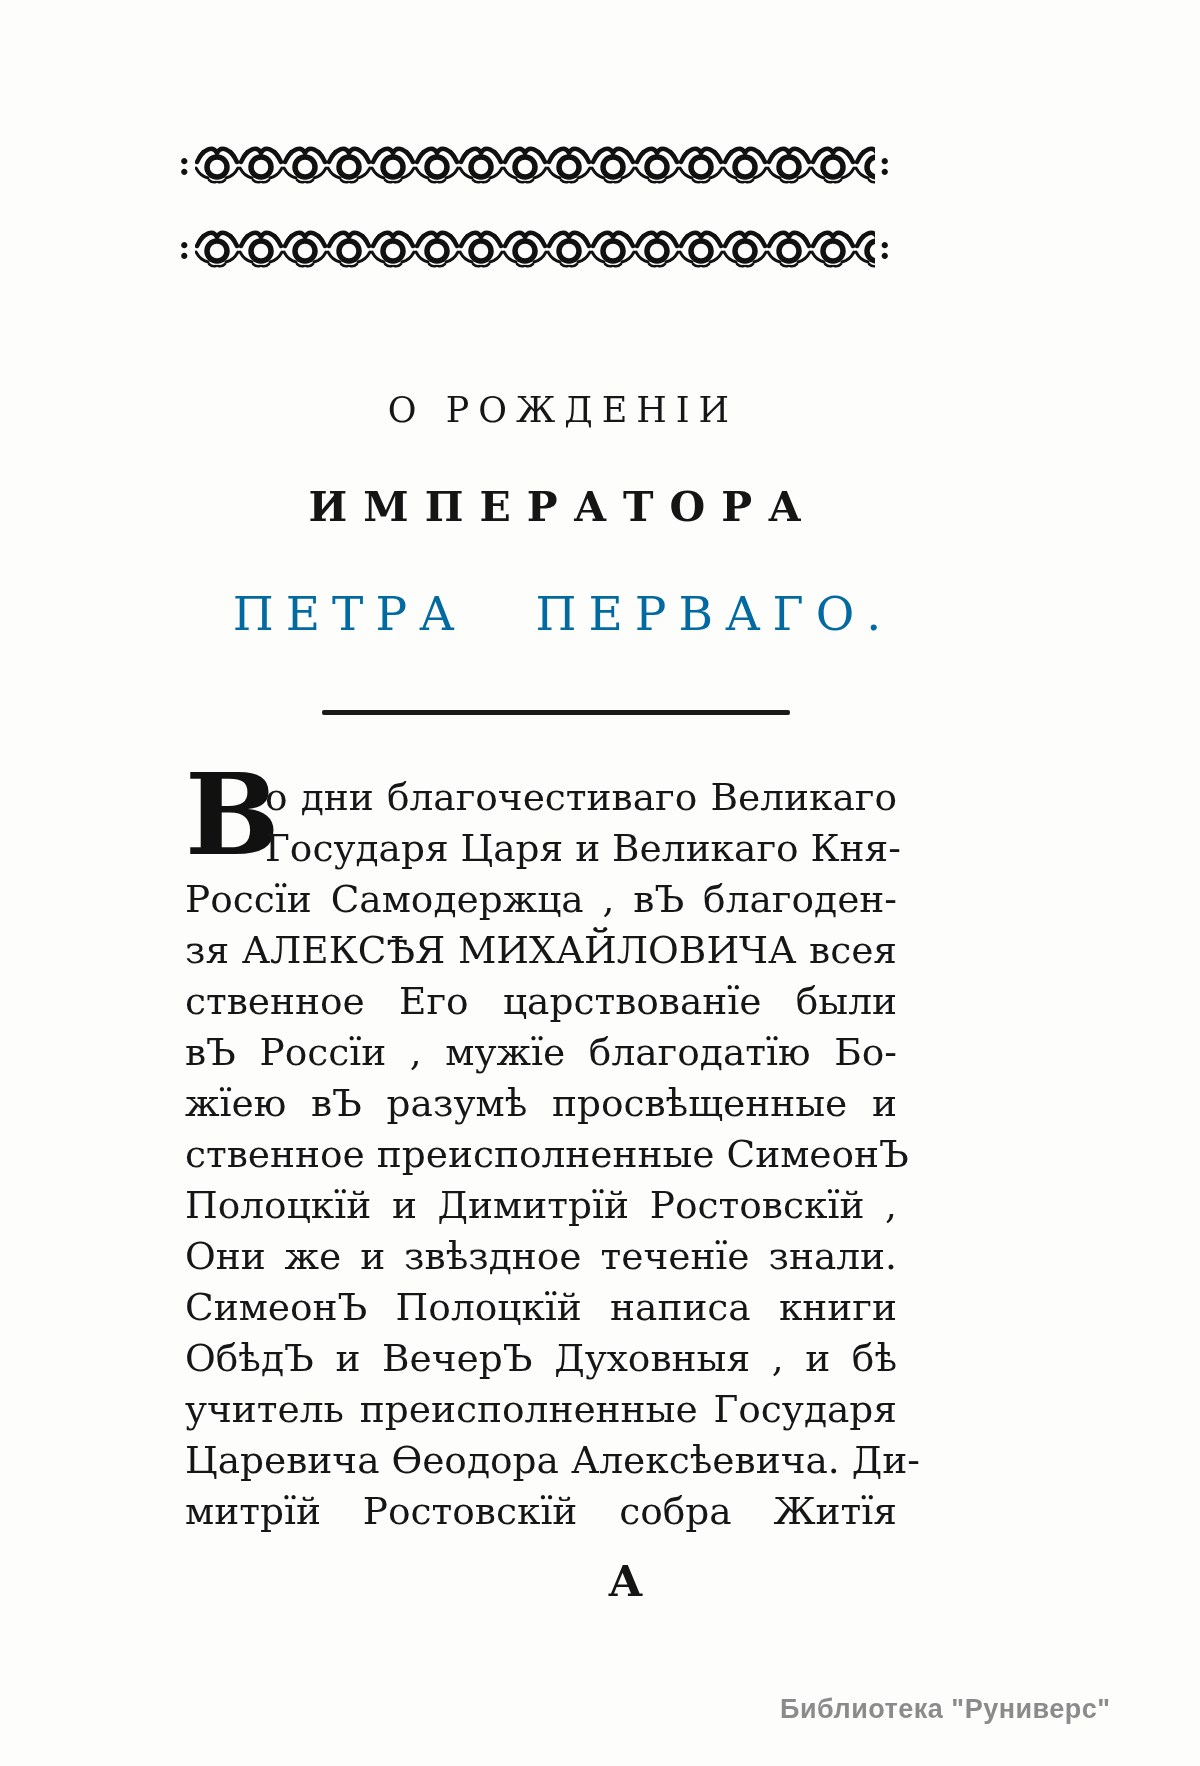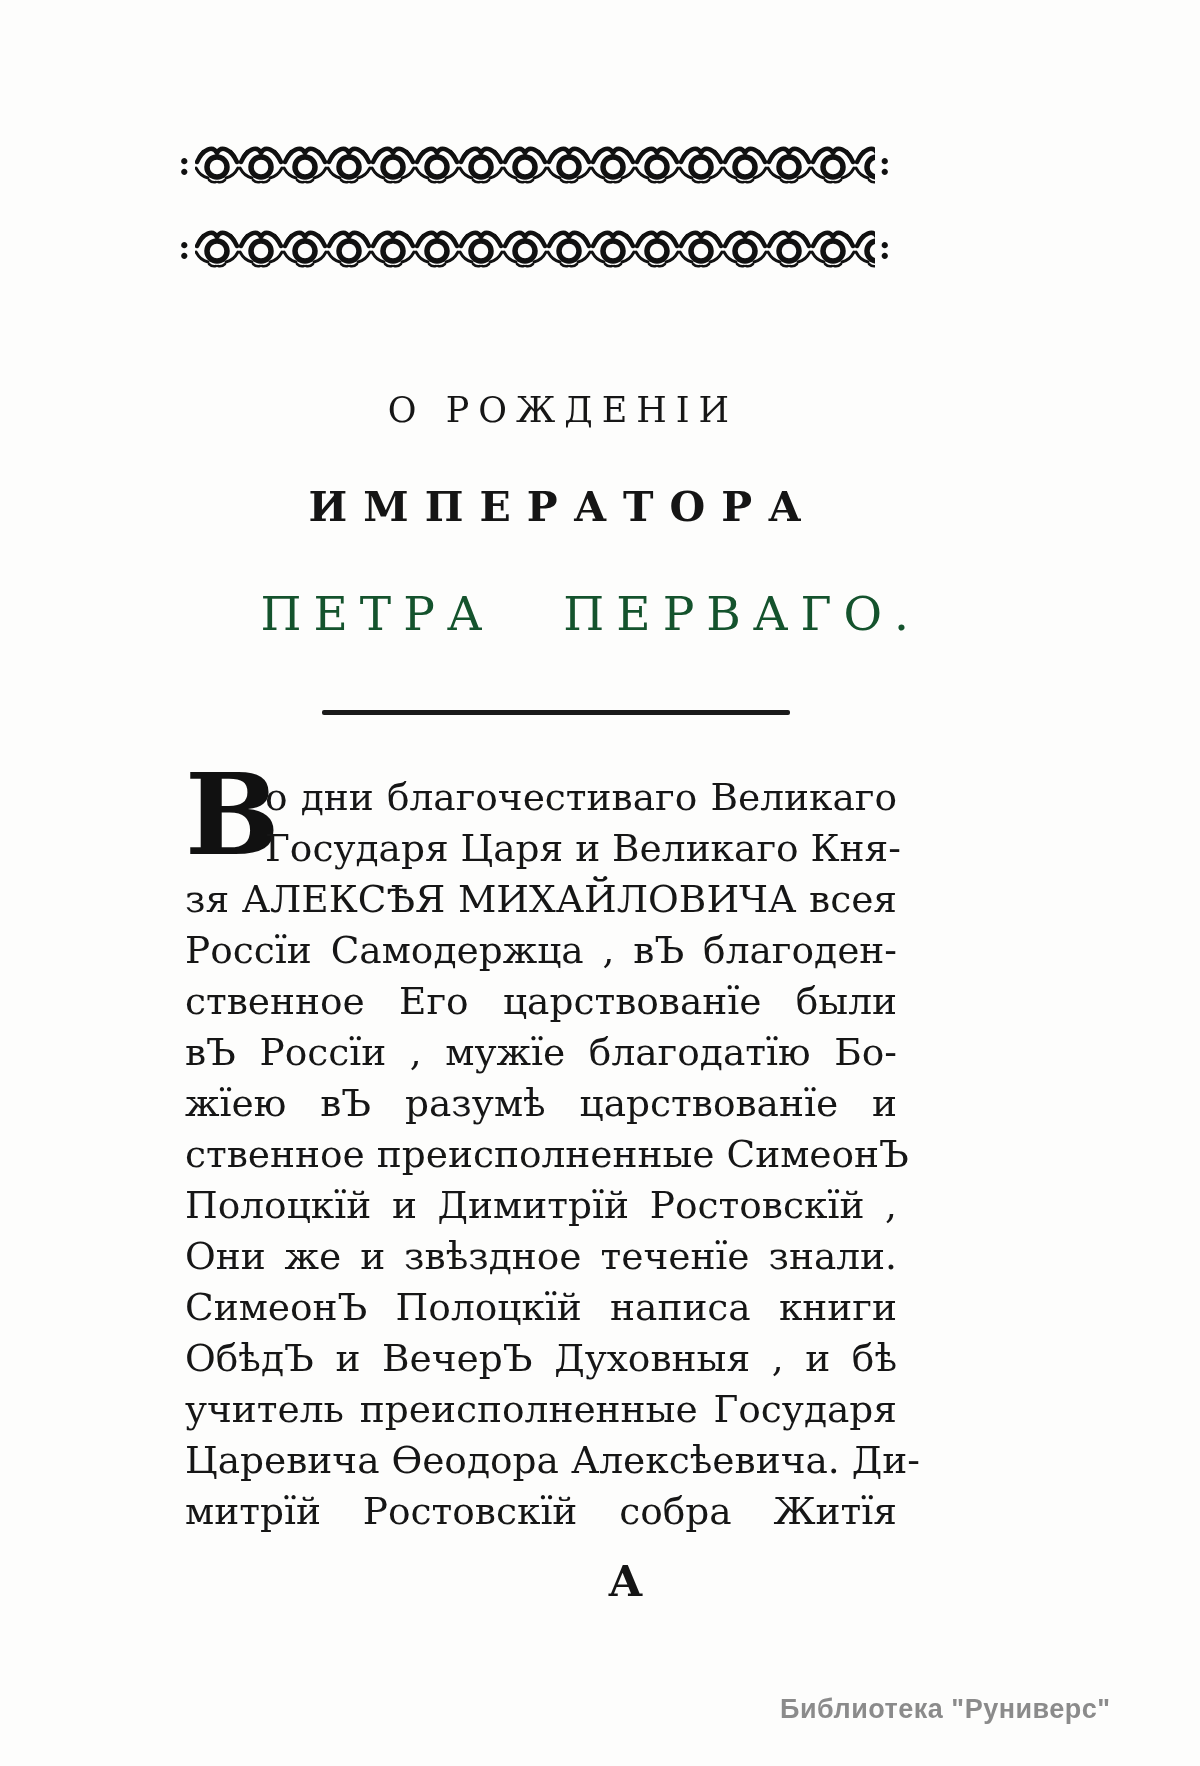--- a/index.html
+++ b/index.html
@@ -60,22 +60,21 @@
     letter-spacing: 16px;
     font-weight: bold;
     color: #151515;
   }
   .title-line-3 {
     top: 586px;
     font-size: 47px;
     letter-spacing: 12px;
     word-spacing: 42px;
     font-weight: normal;
-    color: #14532d;
-    text-align: right;
+    color: #0369a1;
   }
 
   .title-rule {
     position: absolute;
     top: 710px;
     left: 322px;
     width: 468px;
     height: 5px;
     background: #1a1a1a;
     border-radius: 2px;
@@ -181,25 +180,25 @@
   <div class="title-block title-line-1">О РОЖДЕНІИ</div>
   <div class="title-block title-line-2">ИМПЕРАТОРА</div>
   <div class="title-block title-line-3">ПЕТРА ПЕРВАГО.</div>
 
   <div class="title-rule"></div>
 
   <div class="body-block">
     <div class="dropcap">В</div>
     <div class="body-line">о дни благочестиваго Великаго</div>
     <div class="body-line">Государя Царя и Великаго Кня-</div>
+    <div class="body-line">Россїи Самодержца , вЪ благоден-</div>
     <div class="body-line">зя АЛЕКСѢЯ МИХАЙЛОВИЧА всея</div>
-    <div class="body-line">Россїи Самодержца , вЪ благоден-</div>
     <div class="body-line">ственное Его царствованїе были</div>
     <div class="body-line">вЪ Россїи , мужїе благодатїю Бо-</div>
-    <div class="body-line">жїею вЪ разумѣ царствованїе и</div>
+    <div class="body-line">жїею вЪ разумѣ просвѣщенные и</div>
     <div class="body-line">ственное преисполненные СимеонЪ</div>
     <div class="body-line">Полоцкїй и Димитрїй Ростовскїй ,</div>
     <div class="body-line">Они же и звѣздное теченїе знали.</div>
     <div class="body-line">СимеонЪ Полоцкїй написа книги</div>
     <div class="body-line">ОбѣдЪ и ВечерЪ Духовныя , и бѣ</div>
     <div class="body-line">учитель преисполненные Государя</div>
     <div class="body-line">Царевича Ѳеодора Алексѣевича. Ди-</div>
     <div class="body-line">митрїй Ростовскїй собра Житїя</div>
   </div>
 

